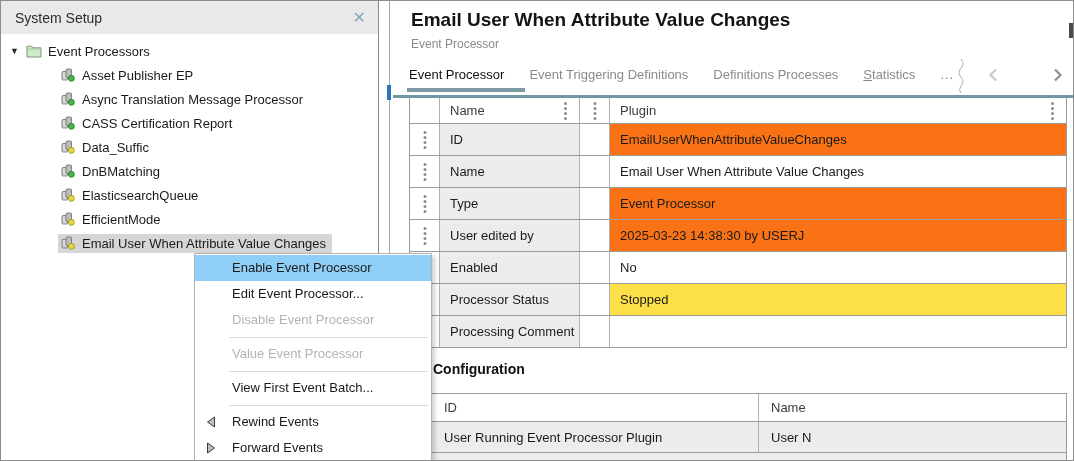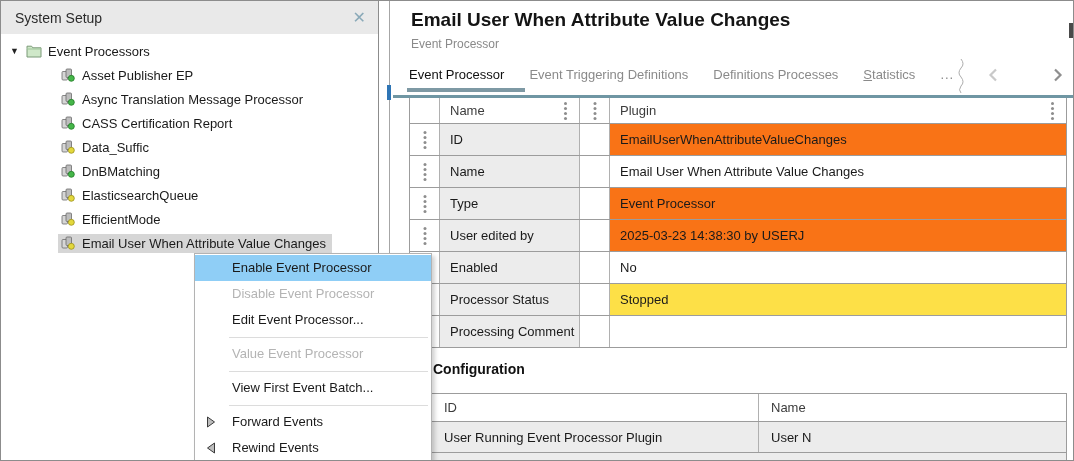--- a/index.html
+++ b/index.html
@@ -308,32 +308,32 @@
     </div>
     <div class="crow body">
       <div class="cc-id">User Running Event Processor Plugin</div>
       <div class="cc-name">User N</div>
     </div>
     <div class="crow partial"></div>
   </div>
 
   <div class="ctx-menu">
     <div class="mi highlighted">Enable Event Processor</div>
+    <div class="mi normal">Edit Event Processor...</div>
     <div class="mi disabled">Disable Event Processor</div>
-    <div class="mi normal">Edit Event Processor...</div>
     <div class="msep"></div>
     <div class="mi disabled">Value Event Processor</div>
     <div class="msep"></div>
     <div class="mi normal">View First Event Batch...</div>
     <div class="msep"></div>
     <div class="mi normal">
       <svg class="micon" width="10" height="12" viewBox="0 0 10 12">
+        <polygon points="8.5,1 1.5,6 8.5,11" fill="#bdbdbd" stroke="#3a3a3a" stroke-width="1"></polygon>
+      </svg><span>Rewind Events</span>
+    </div>
+    <div class="mi normal">
+      <svg class="micon" width="10" height="12" viewBox="0 0 10 12">
         <polygon points="1.5,1 8.5,6 1.5,11" fill="#bdbdbd" stroke="#3a3a3a" stroke-width="1"></polygon>
       </svg><span>Forward Events</span>
     </div>
-    <div class="mi normal">
-      <svg class="micon" width="10" height="12" viewBox="0 0 10 12">
-        <polygon points="8.5,1 1.5,6 8.5,11" fill="#bdbdbd" stroke="#3a3a3a" stroke-width="1"></polygon>
-      </svg><span>Rewind Events</span>
-    </div>
   </div>
 
 </div>
 
 </body></html>

